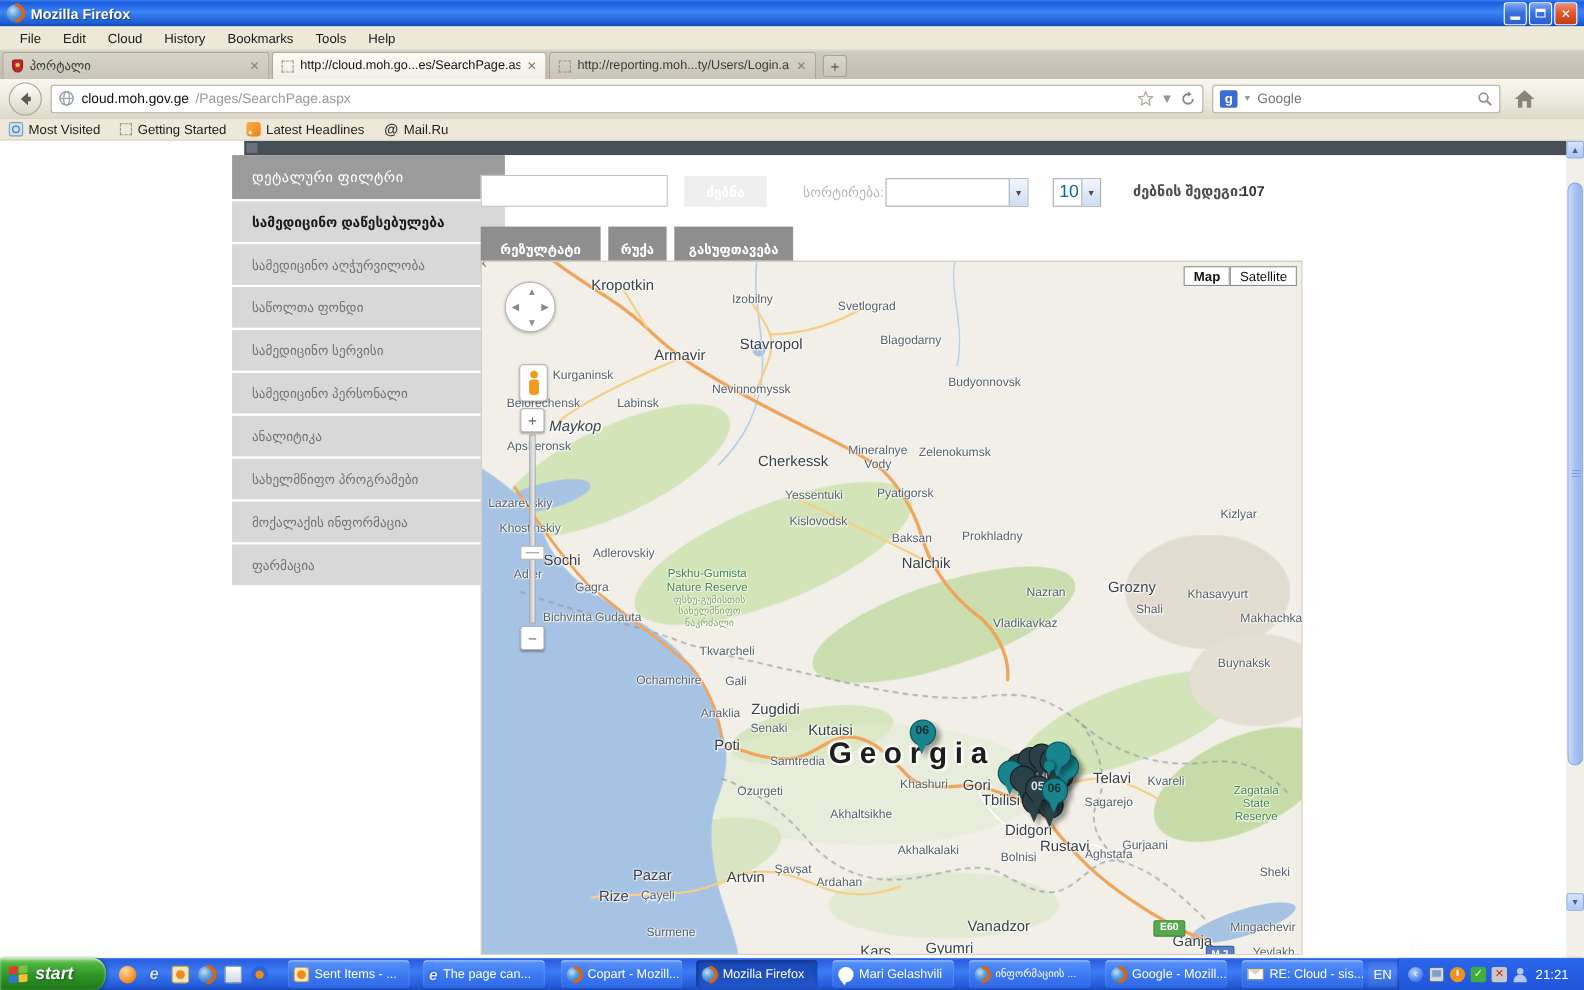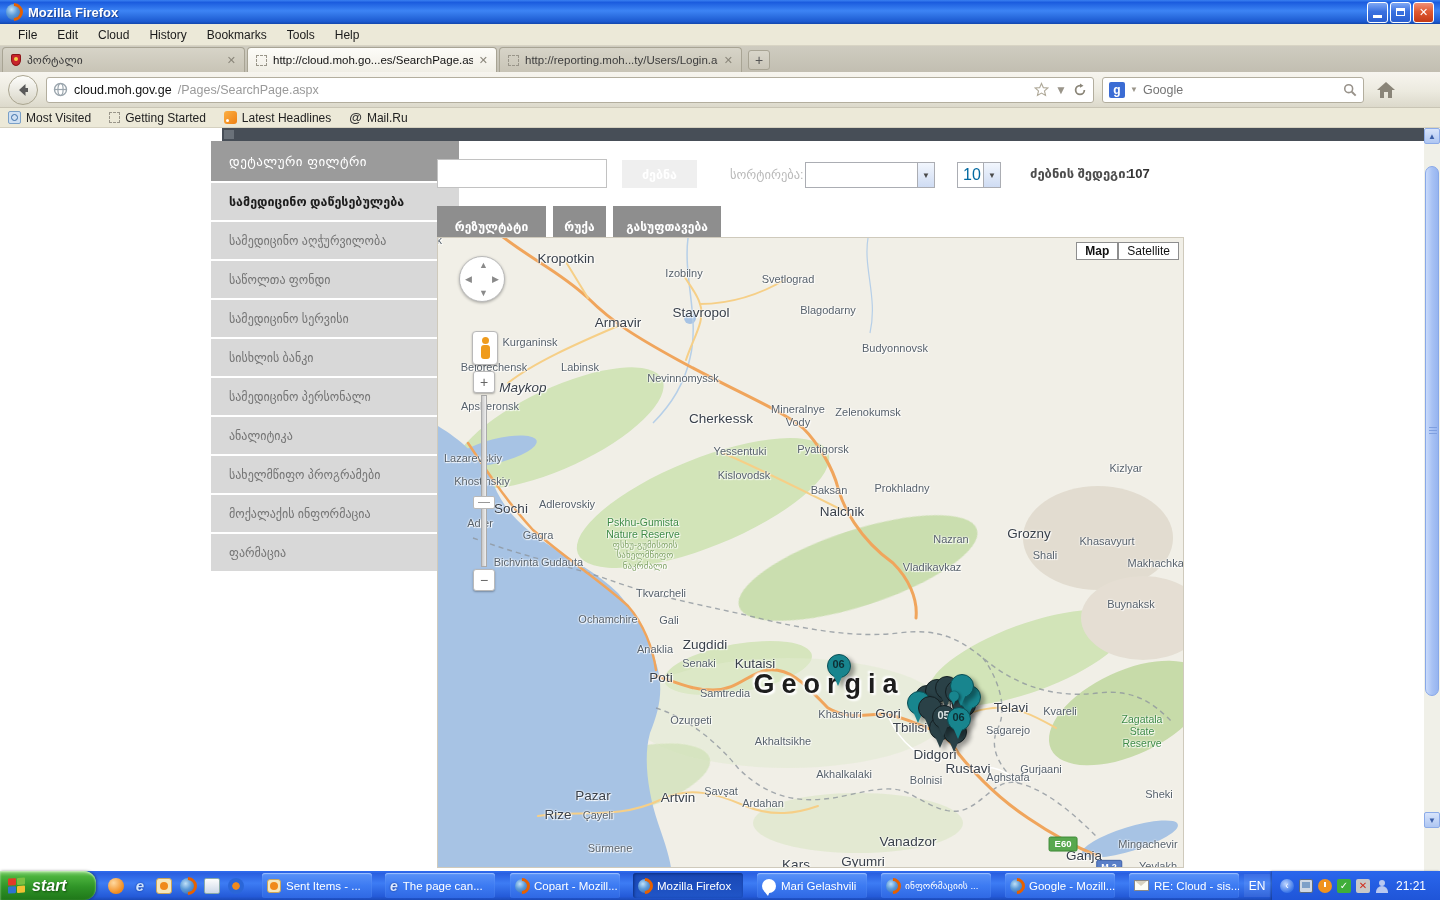--- a/index.html
+++ b/index.html
@@ -358,21 +358,20 @@
     <span class="nav-ico"></span>
     <span class="accent"></span>
   </div>
 
   <div id="sidebar">
     <div class="hdr">დეტალური ფილტრი</div>
     <div class="item active">სამედიცინო დაწესებულება</div>
     <div class="item">სამედიცინო აღჭურვილობა</div>
     <div class="item">საწოლთა ფონდი</div>
     <div class="item">სამედიცინო სერვისი</div>
-    <div class="item">სისხლის ბანკი</div>
     <div class="item">სამედიცინო პერსონალი</div>
     <div class="item">ანალიტიკა</div>
     <div class="item">სახელმწიფო პროგრამები</div>
     <div class="item">მოქალაქის ინფორმაცია</div>
     <div class="item">ფარმაცია</div>
   </div>
 
   <input id="kw-input" value="" style="">
   <button id="btn-search">ძებნა</button>
   <span id="sort-label">სორტირება:</span>
@@ -449,21 +448,21 @@
         <span class="map-label city" style="left: -22px; top: 2px;">Korenovsk</span>
         <span class="map-label city-lg" style="left: 128px; top: 21px;">Kropotkin</span>
         <span class="map-label city" style="left: 246px; top: 35px;">Izobilny</span>
         <span class="map-label city" style="left: 350px; top: 41px;">Svetlograd</span>
         <span class="map-label city-lg" style="left: 263px; top: 75px;">Stavropol</span>
         <span class="map-label city" style="left: 390px; top: 72px;">Blagodarny</span>
         <span class="map-label city-lg" style="left: 180px; top: 85px;">Armavir</span>
         <span class="map-label city" style="left: 457px; top: 110px;">Budyonnovsk</span>
         <span class="map-label city" style="left: 92px; top: 104px;">Kurganinsk</span>
         <span class="map-label city" style="left: 142px; top: 129px;">Labinsk</span>
-        <span class="map-label city" style="left: 245px; top: 140px;">Nevinnomyssk</span>
+        <span class="map-label city" style="left: 245px; top: 117px;">Nevinnomyssk</span>
         <span class="map-label city" style="left: 56px; top: 129px;">Belorechensk</span>
         <span class="map-label city-lg" style="left: 85px; top: 150px; font-style: italic;">Maykop</span>
         <span class="map-label city" style="left: 52px; top: 168px;">Apsheronsk</span>
         <span class="map-label city-lg" style="left: 258px; top: 181px; margin-left: 25px;">Cherkessk</span>
         <span class="map-label city" style="left: 360px; top: 178px;">Mineralnye
 Vody</span>
         <span class="map-label city" style="left: 430px; top: 174px;">Zelenokumsk</span>
         <span class="map-label city" style="left: 35px; top: 220px;">Lazarevskiy</span>
         <span class="map-label city" style="left: 302px; top: 213px;">Yessentuki</span>
         <span class="map-label city" style="left: 385px; top: 211px;">Pyatigorsk</span>

